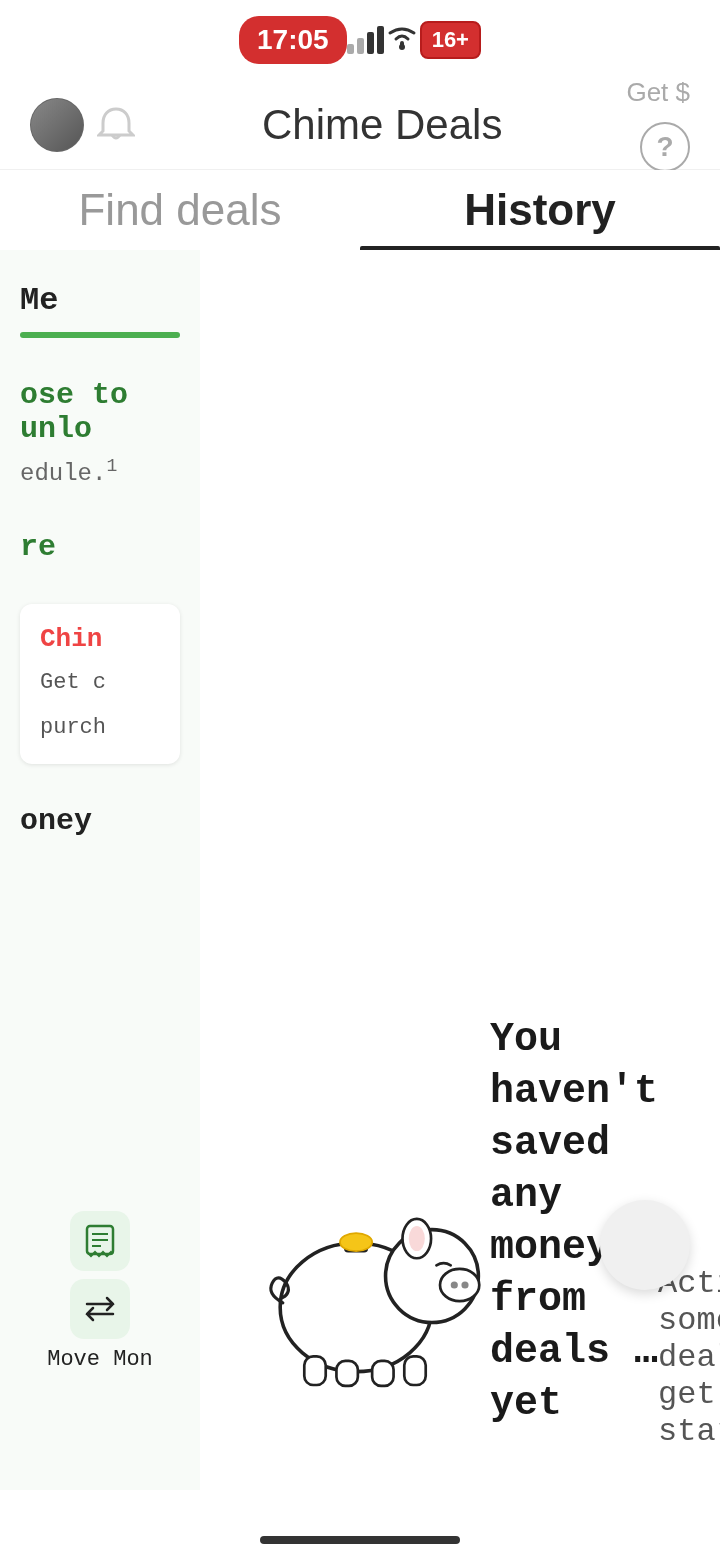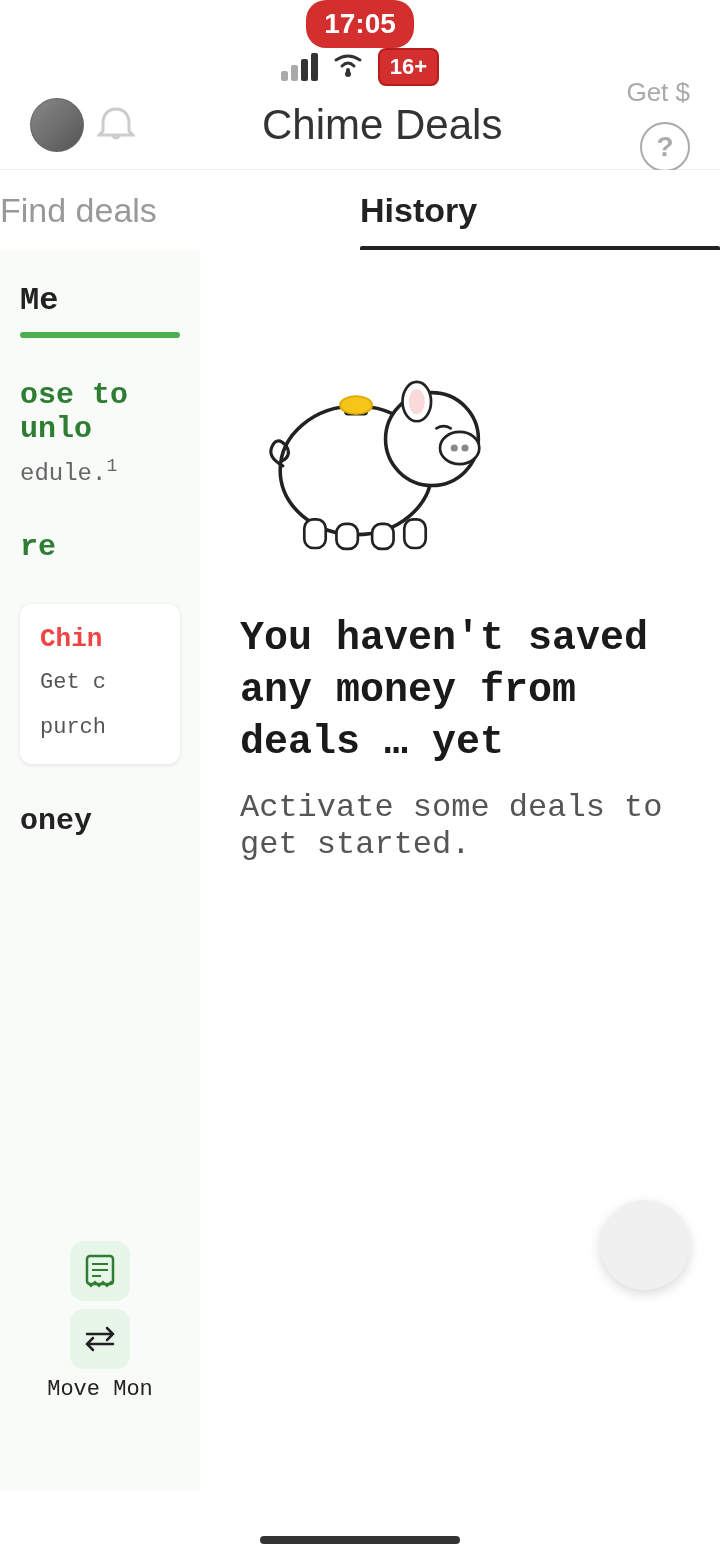--- a/index.html
+++ b/index.html
@@ -12,41 +12,39 @@
       font-family: -apple-system, BlinkMacSystemFont, 'SF Pro Display', 'Helvetica Neue', sans-serif;
       background: #ffffff;
       position: relative;
     }
 
     
     .status-bar {
       height: 80px;
       display: flex;
       align-items: center;
-      justify-content: space-between;
+      justify-content: center;
       padding: 0 30px;
       background: #ffffff;
       position: relative;
       z-index: 20;
-      flex-direction: column;
     }
 
     .status-time {
       background: #d32f2f;
       color: white;
       font-size: 28px;
       font-weight: 700;
       padding: 8px 18px;
       border-radius: 20px;
     }
 
     .status-icons {
       display: flex;
       align-items: center;
-      gap: 12px;
     }
 
     .signal-icon {
       display: flex;
       align-items: flex-end;
       gap: 3px;
       height: 28px;
     }
     .signal-icon span {
       display: block;
@@ -158,21 +156,22 @@
       height: 80px;
       background: #ffffff;
       position: relative;
       z-index: 10;
     }
 
     .tab {
       flex: 1;
       display: flex;
       align-items: center;
-      font-size: 34px;
+      justify-content: center;
+      font-size: 44px;
       color: #999;
       cursor: pointer;
       position: relative;
     }
 
     .tab.active {
       color: #222;
       font-weight: 600;
     }
 
@@ -268,21 +267,21 @@
     .bg-card-text {
       font-size: 22px;
       color: #555;
       margin-top: 14px;
       line-height: 1.4;
     }
 
     
     .bg-bottom-nav {
       position: absolute;
-      bottom: 88px;
+      bottom: 118px;
       left: 0;
       width: 200px;
       display: flex;
       flex-direction: column;
       align-items: center;
       gap: 8px;
     }
 
     .bg-nav-icon {
       width: 60px;
@@ -305,22 +304,22 @@
     
     .main-panel {
       position: absolute;
       left: 200px;
       top: 0;
       right: 0;
       height: 100%;
       background: #ffffff;
       z-index: 2;
       display: flex;
-      flex-direction: column;
-      align-items: flex-start;
+      flex-direction: row;
+      align-items: flex-end;
       padding: 68px 40px 40px;
     }
 
     
     .piggy-container {
       margin-bottom: 50px;
       margin-top: 20px;
     }
 
     .empty-state-title {

